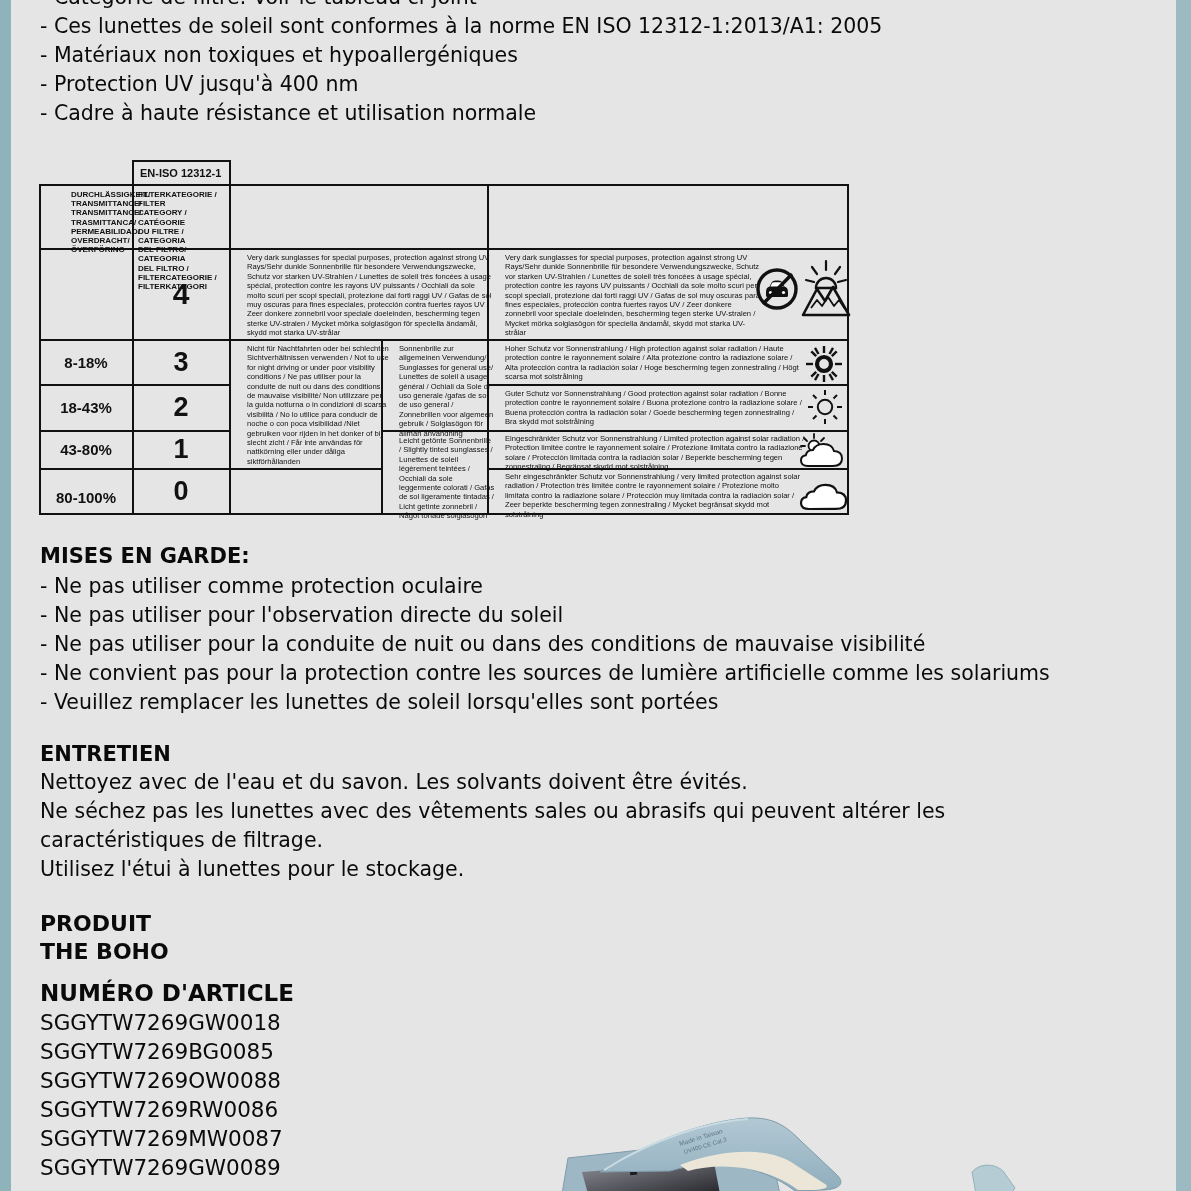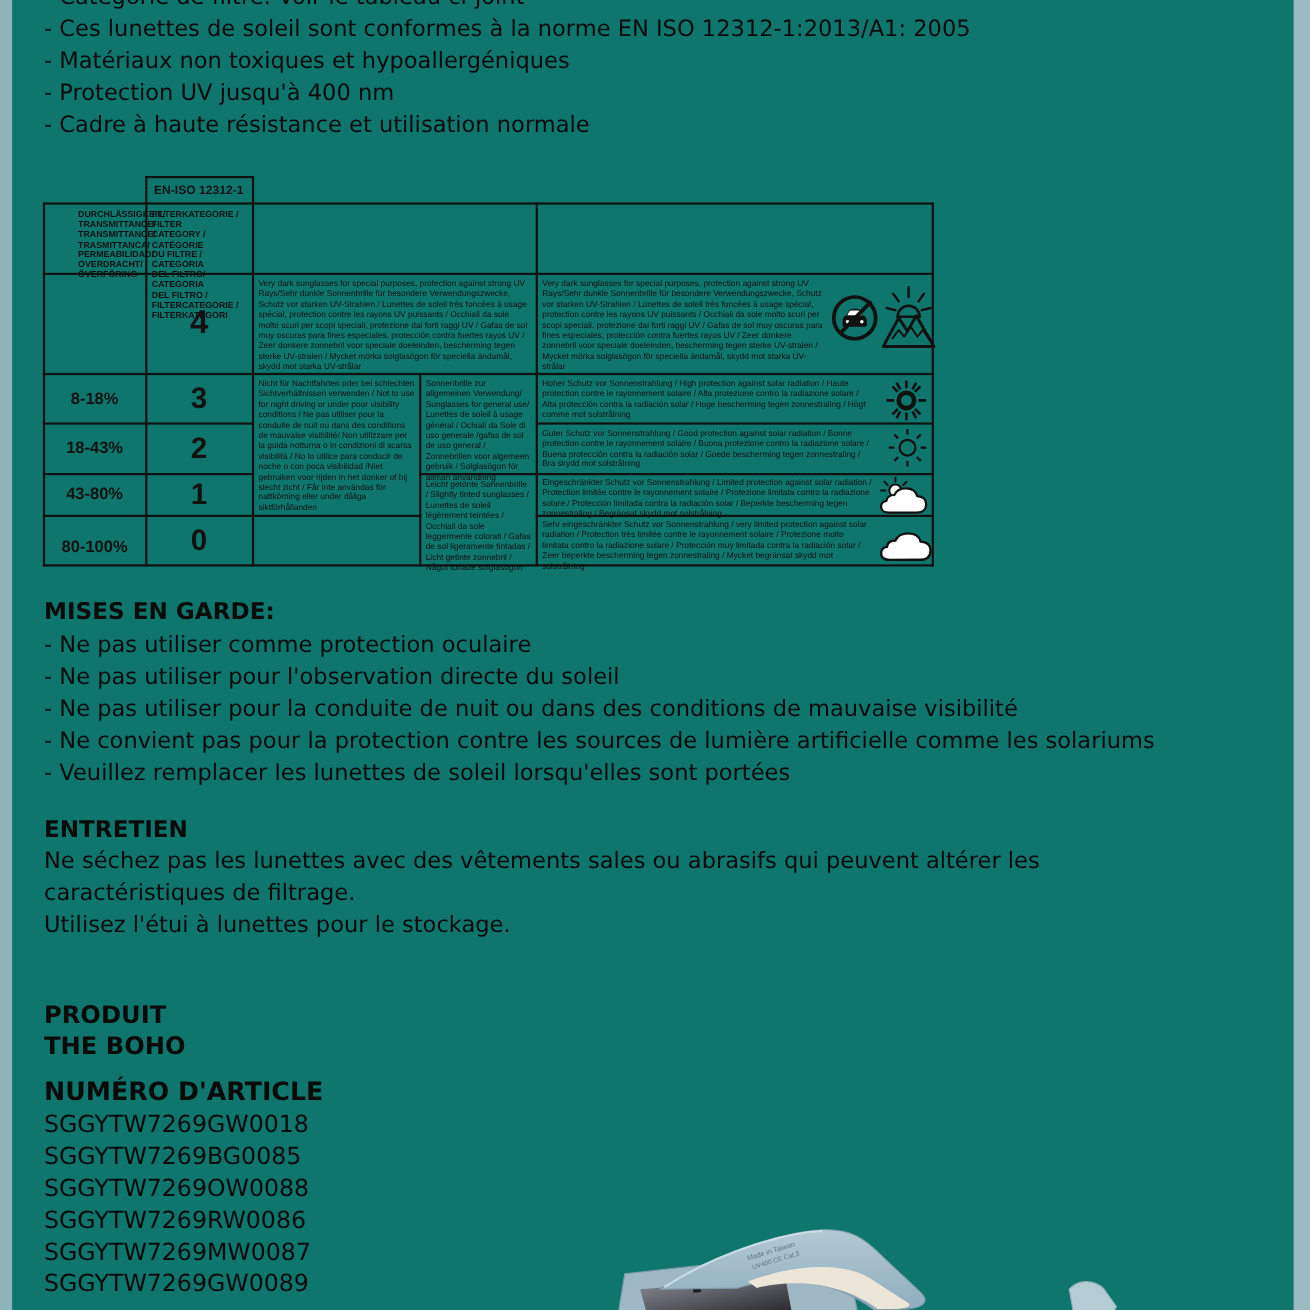--- a/index.html
+++ b/index.html
@@ -1,31 +1,31 @@
 <!DOCTYPE html>
 <html><head>
 <meta charset="utf-8">
 <style>
   html,body{margin:0;padding:0;background:#fff;}
-  #page{position:relative;width:1191px;height:1191px;background:#0f766e;overflow:hidden;
+  #page{position:relative;width:1191px;height:1191px;background:#e5e5e5;overflow:hidden;
         font-family:"DejaVu Sans",sans-serif;color:#0a0a0a;}
   .band{position:absolute;top:0;height:1191px;}
   #band-left{left:0;width:11px;background:#8fb3bb;}
   #band-right{right:0;width:15px;background:#9bbac2;z-index:50;}
 
   
   .doc-lines{position:absolute;left:40px;font-size:20.5px;line-height:29px;white-space:nowrap;}
   .doc-line{white-space:nowrap;}
   .sec-title{position:absolute;left:40px;font-weight:bold;font-size:21px;white-space:nowrap;}
 
   
   .gridline{position:absolute;background:#111;}
   .tcell{position:absolute;font-family:"Liberation Sans",sans-serif;color:#111;}
   .hdr{font-size:8px;font-weight:bold;line-height:9.2px;white-space:pre-line;}
-  .tiny{font-size:7.6px;line-height:9.4px;}
+  .tiny{font-size:7.6px;line-height:9.4px;margin-left:12px;}
   .pct{font-size:15px;font-weight:bold;display:flex;align-items:center;justify-content:center;}
   .cat{font-size:30px;font-weight:bold;display:flex;align-items:center;justify-content:center;}
   .isolabel{font-size:11px;font-weight:bold;display:flex;align-items:center;padding-left:6px;
             font-family:"Liberation Sans",sans-serif;text-align:center;}
   .ticon{position:absolute;}
 
   .care-wrap{position:absolute;left:40px;width:1025px;font-size:20.5px;line-height:29px;}
   .prod-wrap{position:absolute;left:40px;font-size:22px;font-weight:bold;line-height:28px;}
   .art-title{position:absolute;left:40px;font-size:23px;font-weight:bold;}
   .art-list{position:absolute;left:40px;font-size:21.5px;line-height:29px;}
@@ -109,21 +109,21 @@
   <div class="tcell cat" style="left:133px;top:385px;width:96px;height:45px;font-size:27px;">2</div>
   <div class="tcell pct" style="left:40px;top:431px;width:92px;height:37px;">43-80%</div>
   <div class="tcell cat" style="left:133px;top:431px;width:96px;height:37px;font-size:27px;">1</div>
   <div class="tcell pct" style="left:40px;top:469px;width:92px;height:56px;">80-100%</div>
   <div class="tcell cat" style="left:133px;top:469px;width:96px;height:44px;font-size:27px;">0</div>
 
   <div class="tcell tiny" style="left:235px;top:344px;width:142px;height:120px;">Nicht für Nachtfahrten oder bei schlechten Sichtverhältnissen verwenden / Not to use for night driving or under poor visibility conditions / Ne pas utiliser pour la conduite de nuit ou dans des conditions de mauvaise visibilité/ Non utilizzare per la guida notturna o in condizioni di scarsa visibilità / No lo utilice para conducir de noche o con poca visibilidad /Niet gebruiken voor rijden in het donker of bij slecht zicht / Får inte användas för nattkörning eller under dåliga siktförhållanden</div>
   <div class="tcell tiny" style="left:387px;top:344px;width:96px;height:82px;">Sonnenbrille zur allgemeinen Verwendung/ Sunglasses for general use/ Lunettes de soleil à usage général / Ochiali da Sole di uso generale /gafas de sol de uso general / Zonnebrillen voor algemeen gebruik / Solglasögon för allmän användning</div>
   <div class="tcell tiny" style="left:387px;top:436px;width:96px;height:74px;">Leicht getönte Sonnenbrille / Slightly tinted sunglasses / Lunettes de soleil légèrement teintées / Occhiali da sole leggermente colorati / Gafas de sol ligeramente tintadas / Licht getinte zonnebril / Något tonade solglasögon</div>
 
-  <div class="tcell tiny" style="left:493px;top:344px;width:300px;height:38px;">Hoher Schutz vor Sonnenstrahlung / High protection against solar radiation / Haute protection contre le rayonnement solaire / Alta protezione contro la radiazione solare / Alta protección contra la radiación solar / Hoge bescherming tegen zonnestraling / Högt comme mot solstrålning</div>
+  <div class="tcell tiny" style="left:493px;top:344px;width:300px;height:38px;">Hoher Schutz vor Sonnenstrahlung / High protection against solar radiation / Haute protection contre le rayonnement solaire / Alta protezione contro la radiazione solare / Alta protección contra la radiación solar / Hoge bescherming tegen zonnestraling / Högt scarsa mot solstrålning</div>
   <svg class="ticon" style="left:803px;top:344px;" width="42" height="40" viewBox="0 0 42 40">
     <circle cx="21" cy="20" r="7" fill="none" stroke="#111" stroke-width="4.2"></circle>
     <g stroke="#111" stroke-width="2.4" stroke-linecap="butt">
       <line x1="21" y1="2" x2="21" y2="9"></line>
         <line x1="21" y1="31" x2="21" y2="38"></line>
       <line x1="3" y1="20" x2="10" y2="20"></line>
         <line x1="32" y1="20" x2="39" y2="20"></line>
       <line x1="8.3" y1="7.3" x2="13.2" y2="12.2"></line>
         <line x1="28.8" y1="27.8" x2="33.7" y2="32.7"></line>
       <line x1="33.7" y1="7.3" x2="28.8" y2="12.2"></line>
@@ -169,20 +169,21 @@
   <div class="doc-lines" style="top:572px;">
     <div class="doc-line">- Ne pas utiliser comme protection oculaire</div>
     <div class="doc-line">- Ne pas utiliser pour l'observation directe du soleil</div>
     <div class="doc-line">- Ne pas utiliser pour la conduite de nuit ou dans des conditions de mauvaise visibilité</div>
     <div class="doc-line">- Ne convient pas pour la protection contre les sources de lumière artificielle comme les solariums</div>
     <div class="doc-line">- Veuillez remplacer les lunettes de soleil lorsqu'elles sont portées</div>
   </div>
 
   <div class="sec-title" style="top:742px;">ENTRETIEN</div>
   <div class="care-wrap" style="top:768px;">
+    <div>Nettoyez avec de l'eau et du savon. Les solvants doivent être évités.</div>
     <div>Ne séchez pas les lunettes avec des vêtements sales ou abrasifs qui peuvent altérer les caractéristiques de filtrage.</div>
     <div>Utilisez l'étui à lunettes pour le stockage.</div>
   </div>
 
   <div class="prod-wrap" style="top:910px;">
     <div>PRODUIT</div>
     <div>THE BOHO</div>
   </div>
 
   <div class="art-title" style="top:980px;">NUMÉRO D'ARTICLE</div>

